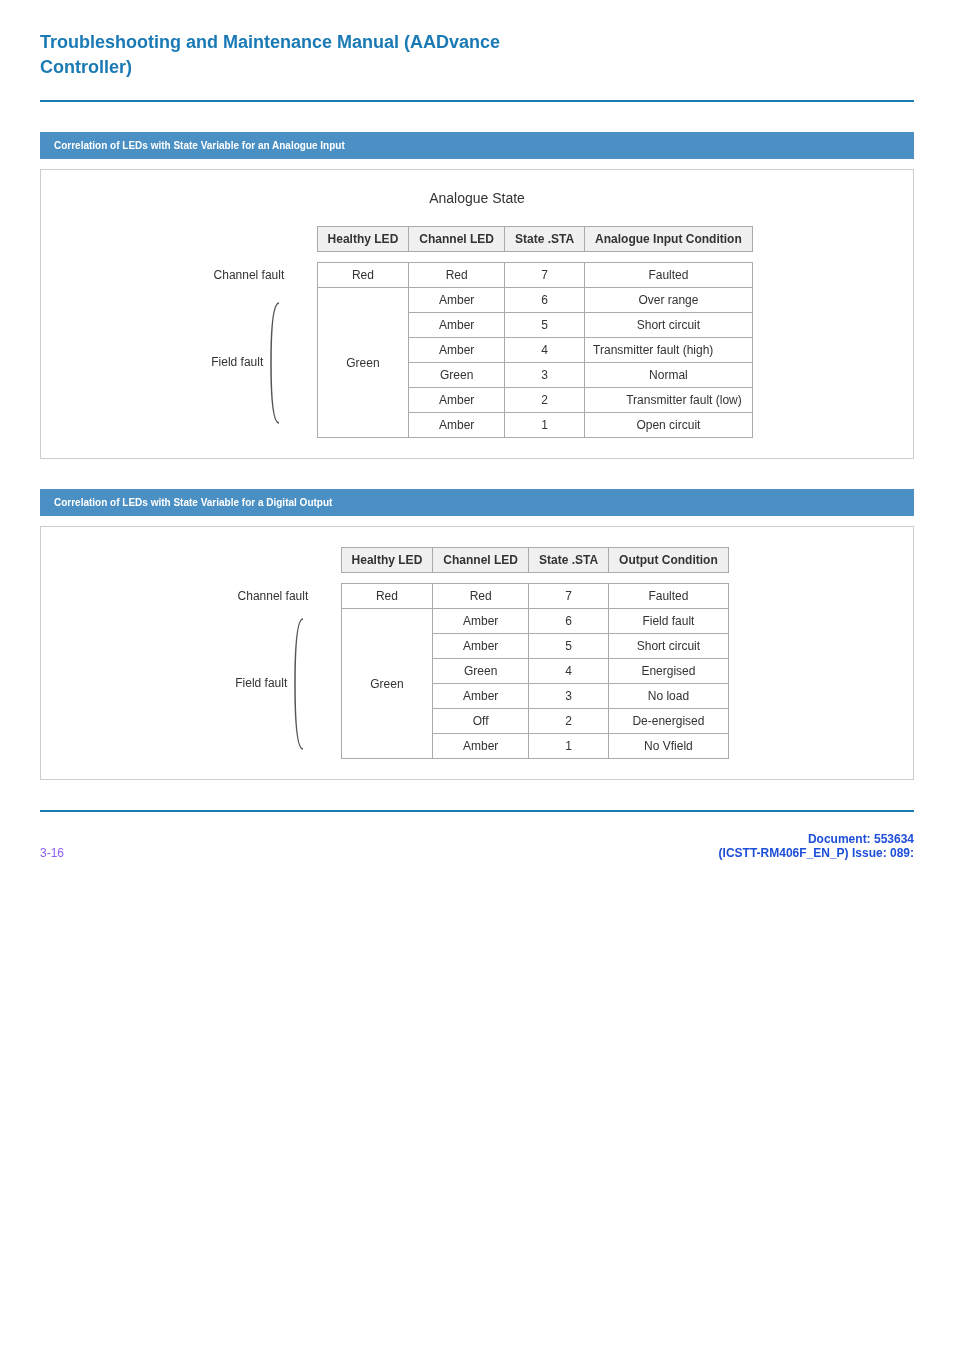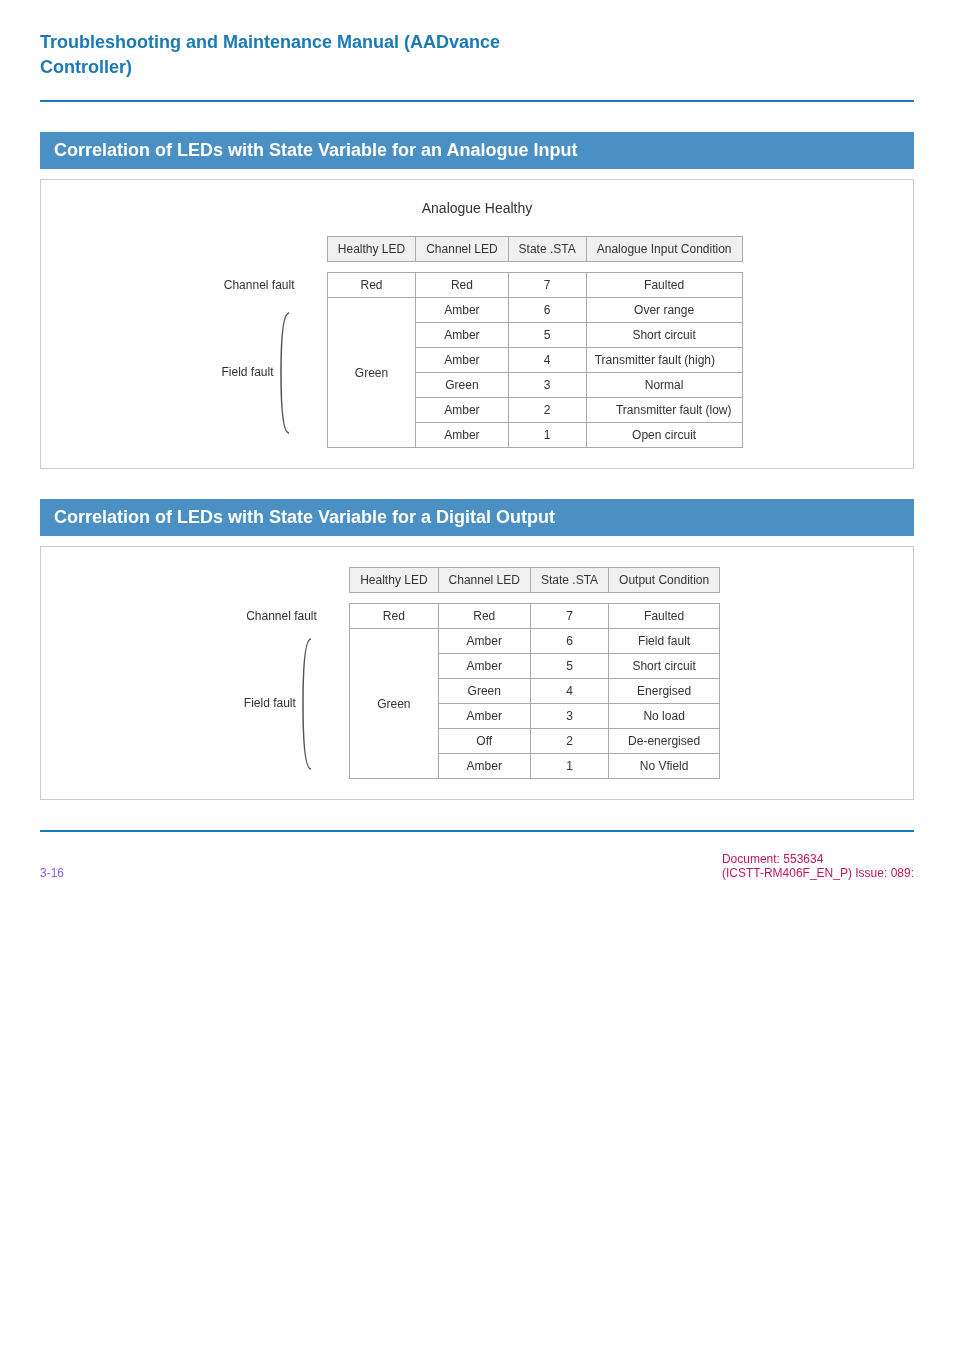--- a/index.html
+++ b/index.html
@@ -32,21 +32,21 @@
 
     .horizontal-rule-bottom {
       border: none;
       border-top: 2px solid #1a7ab5;
       margin: 30px 0 20px 0;
     }
 
     .section-header {
       background: #4a90c4;
       color: #fff;
-      font-size: 18px;
+      font-size: 10px;
       font-weight: bold;
       padding: 8px 14px;
       margin-bottom: 10px;
     }
 
     .table-container {
       border: 1px solid #ccc;
       padding: 20px 30px 20px 30px;
       margin-bottom: 30px;
       background: #fff;
@@ -67,42 +67,44 @@
       margin-top: 20px;
       font-size: 12px;
       color: #333;
     }
 
     .footer-page-num {
       color: #8b5cf6;
     }
 
     .footer-doc {
-      color: #be185d;
+      text-align: right;
+      color: #1d4ed8;
+      font-weight: bold;
     }
 
     
     .led-html-table {
       border-collapse: collapse;
       width: auto;
       margin: 0 auto;
     }
 
     .led-html-table th,
     .led-html-table td {
       border: 1px solid #aaa;
       padding: 5px 10px;
       text-align: center;
       font-size: 12px;
       font-weight: normal;
     }
 
     .led-html-table th {
       background: #f0f0f0;
-      font-weight: normal;
+      font-weight: bold;
     }
 
     .label-col {
       border: none !important;
       text-align: right;
       padding-right: 6px;
       font-size: 12px;
       white-space: nowrap;
     }
 
@@ -133,21 +135,21 @@
   </div>
 </div>
 
 <hr class="horizontal-rule">
 
 <div class="section-header">
   <span>Correlation of LEDs with State Variable for an Analogue Input</span>
 </div>
 
 <div class="table-container">
-  <div class="table-title">Analogue Healthy</div>
+  <div class="table-title">Analogue State</div>
 
   <table class="led-html-table">
     <thead>
       <tr>
         <td class="no-border" colspan="2"></td>
         <th>Healthy LED</th>
         <th>Channel LED</th>
         <th>State .STA</th>
         <th>Analogue Input Condition</th>
       </tr>

